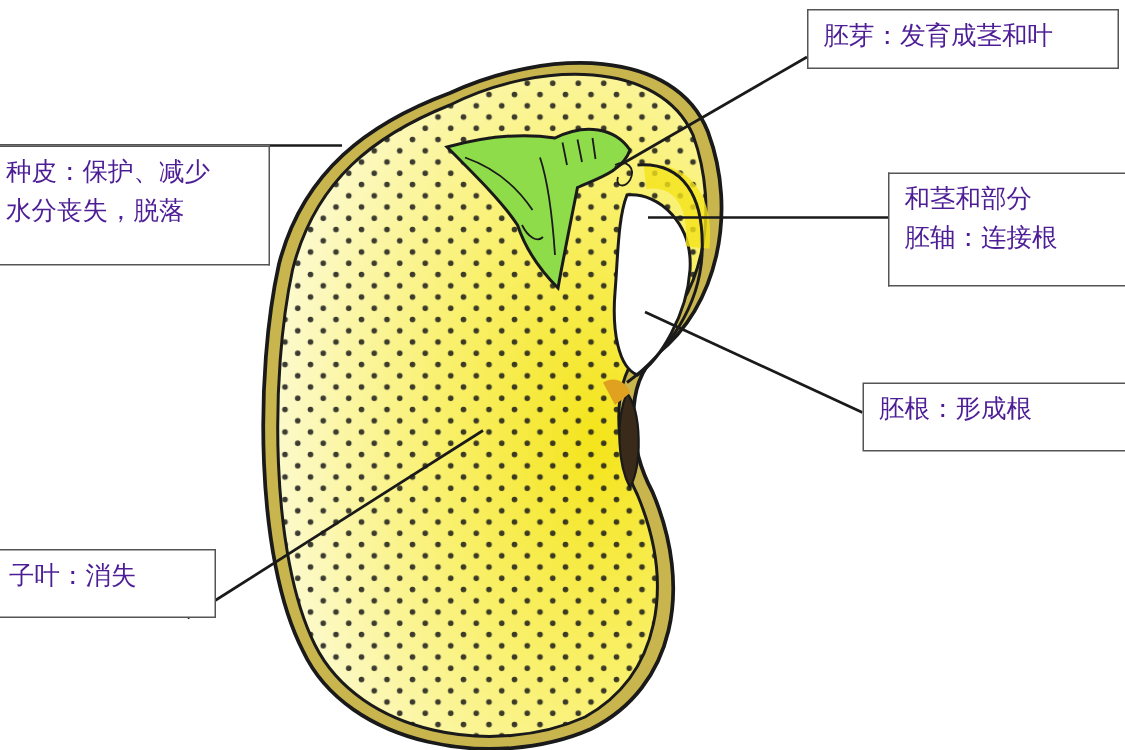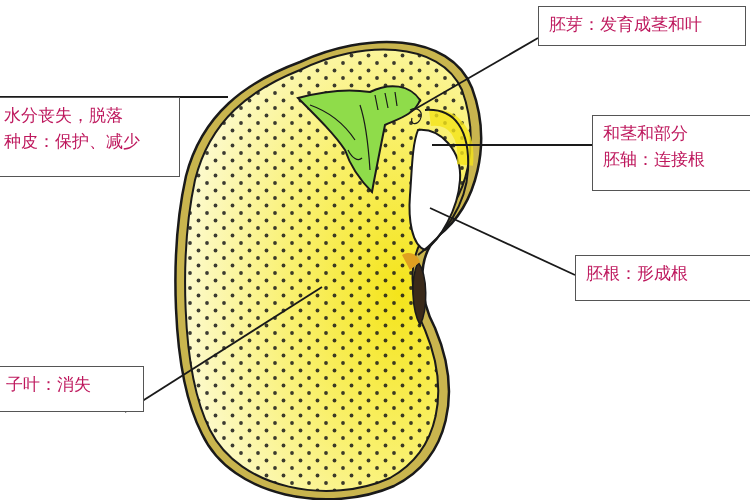--- a/index.html
+++ b/index.html
@@ -1,21 +1,21 @@
 <!DOCTYPE html>
 <html><head>
 <meta charset="utf-8">
 <style>
   html, body { margin: 0; padding: 0; background: #ffffff; }
   body { width: 750px; height: 500px; position: relative; overflow: hidden;
          font-family: "DejaVu Sans", sans-serif; }
   #diagram { position: absolute; left: 0; top: 0; width: 750px; height: 500px; }
   .label-box {
     position: absolute; background: #ffffff; border: 1.5px solid #555555;
-    color: #be185d; font-size: 17px; line-height: 26px; padding: 4px 10px;
+    color: #4c1d95; font-size: 17px; line-height: 26px; padding: 4px 10px;
     box-sizing: border-box; white-space: nowrap;
   }
   .label-box .line { display: block; }
 </style>
 </head>
 <body>
 
 <svg id="diagram" width="750" height="500" viewBox="0 0 750 500" xmlns="http://www.w3.org/2000/svg">
   <defs>
     <radialGradient id="cotGrad" cx="0.75" cy="0.55" r="0.8">
@@ -58,22 +58,22 @@
   <line x1="432" y1="145" x2="592" y2="145" stroke="#1a1a1a" stroke-width="1.8"></line>
   <line x1="430" y1="208" x2="575" y2="275" stroke="#1a1a1a" stroke-width="1.8"></line>
   <line x1="125" y1="412" x2="322" y2="287" stroke="#1a1a1a" stroke-width="1.8"></line>
 </svg>
 
 <div class="label-box" style="left:538px; top:6px; width:208px; height:40px;">
   <span class="line">胚芽：发育成茎和叶</span>
 </div>
 
 <div class="label-box" style="left:-6px; top:97px; width:186px; height:80px; border-left:none;">
+  <span class="line">种皮：保护、减少</span>
   <span class="line">水分丧失，脱落</span>
-  <span class="line">种皮：保护、减少</span>
 </div>
 
 <div class="label-box" style="left:592px; top:115px; width:162px; height:76px; border-right:none;">
   <span class="line">和茎和部分</span>
   <span class="line">胚轴：连接根</span>
 </div>
 
 <div class="label-box" style="left:575px; top:255px; width:190px; height:46px;">
   <span class="line">胚根：形成根</span>
 </div>

